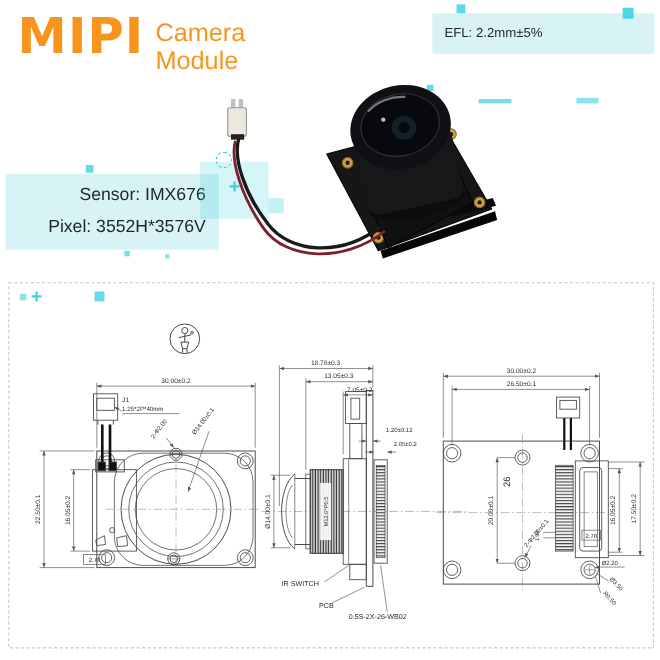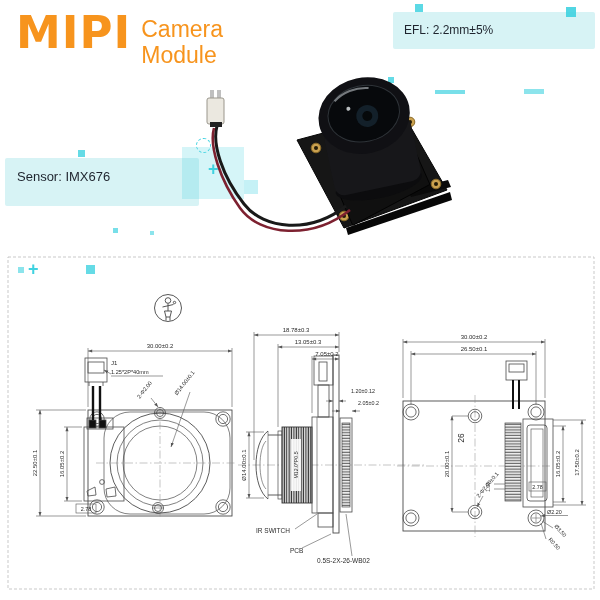--- a/index.html
+++ b/index.html
@@ -7,21 +7,21 @@
          font-family:"Liberation Sans",sans-serif;}
   
   .logo{position:absolute;left:16px;top:12px;display:flex;align-items:flex-start;}
   .logo-mipi{font-family:"DejaVu Sans",sans-serif;font-size:45px;font-weight:800;
              color:#F7941D;line-height:.95;letter-spacing:1px;}
   .logo-sub{margin-left:10px;margin-top:5px;font-size:23px;color:#F7941D;line-height:1.12;}
   
   .spec-box{position:absolute;left:393px;top:12px;width:180px;background:#D7F3F5;
             padding:9px 11px;font-size:12px;color:#1E242E;line-height:1.55;border-radius:2px;}
   .sensor-box{position:absolute;left:5px;top:158px;width:170px;background:#D7F3F5;
-              padding:11px 12px;font-size:13px;color:#1E242E;border-radius:2px;}
+              padding:11px 12px;font-size:16px;color:#1E242E;border-radius:2px;text-align:right;}
   .sensor-box .line1{margin-bottom:11px;}
   
   .deco-sq{position:absolute;background:#3FD2E0;}
   .deco-plus{position:absolute;color:#3FD2E0;font-size:18px;font-weight:bold;line-height:1;}
   .deco-ring{position:absolute;width:13px;height:13px;border:1px dashed #3FD2E0;border-radius:50%;}
   
   .photo-svg{position:absolute;left:160px;top:38px;}
   .draw-svg{position:absolute;left:0;top:255px;}
   svg text{font-family:"Liberation Sans","DejaVu Sans",sans-serif;fill:#2b2b2b;}
 </style>
@@ -37,20 +37,21 @@
       <div>Module</div>
     </div>
   </div>
 
   <div class="spec-box">
     <div>EFL: 2.2mm±5%</div>
   </div>
 
   <div class="sensor-box">
     <div class="line1">Sensor: IMX676</div>
+    <div>Pixel: 3552H*3576V</div>
   </div>
 
   <div class="deco-sq" style="left:415px;top:4px;width:8px;height:8px;opacity:.85;"></div>
   <div class="deco-sq" style="left:566px;top:7px;width:10px;height:10px;opacity:.9;"></div>
   <div class="deco-sq" style="left:388px;top:77px;width:6px;height:6px;opacity:.8;"></div>
   <div class="deco-sq" style="left:435px;top:90px;width:30px;height:4px;opacity:.7;"></div>
   <div class="deco-sq" style="left:524px;top:89px;width:20px;height:5px;opacity:.6;"></div>
   <div class="deco-sq" style="left:78px;top:150px;width:7px;height:7px;opacity:.8;"></div>
   <div class="deco-sq" style="left:86px;top:265px;width:9px;height:9px;opacity:.8;"></div>
   <div class="deco-sq" style="left:113px;top:228px;width:5px;height:5px;opacity:.7;"></div>

